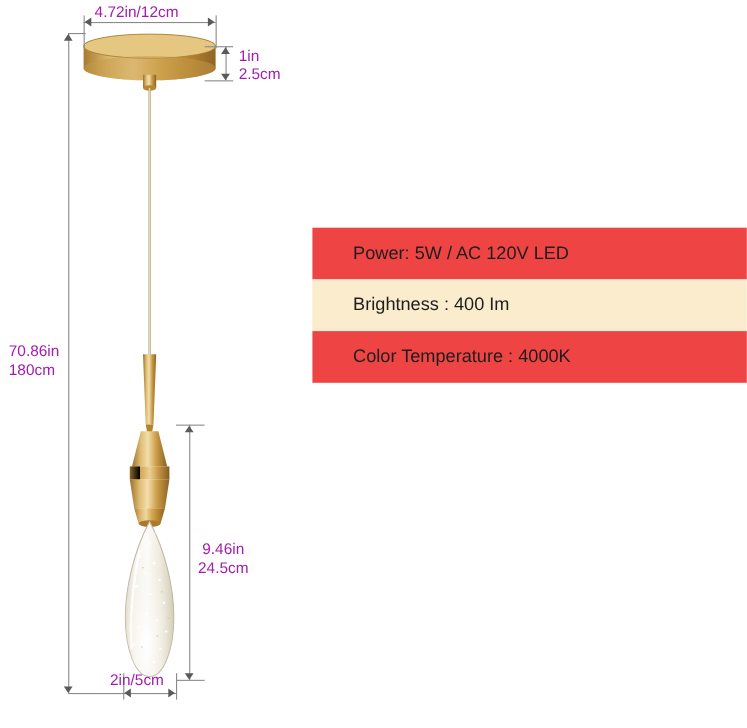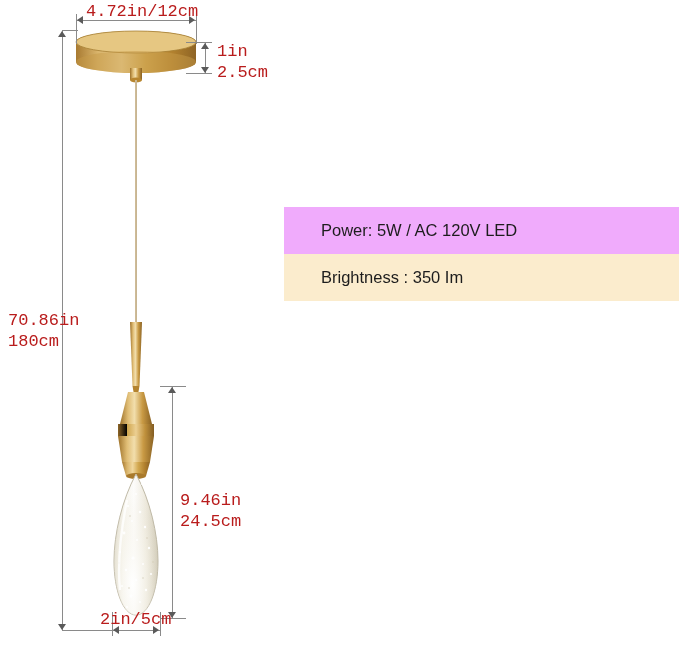--- a/index.html
+++ b/index.html
@@ -17,23 +17,23 @@
   .stage {
     position: absolute;
     left: 0; top: 0;
     width: 679px;
     height: 662px;
   }
 
   
   .dim-text {
     position: absolute;
-    font-family: Liberation Mono, monospace;
-    font-size: 17px;
-    color: #b91c1c;
+    font-family: Liberation Sans, sans-serif;
+    font-size: 14px;
+    color: #a21caf;
     line-height: 1.22;
     white-space: pre;
   }
 
   
   #dim-top {
     left: 86px;
     top: 2px;
   }
   
@@ -116,21 +116,21 @@
   .param-row {
     height: 47px;
     display: flex;
     align-items: center;
     padding-left: 37px;
     box-sizing: border-box;
     font-size: 16.5px;
     color: #1d1d1d;
   }
   .param-row.alt { background: #fbeccd; }
-  .param-row.plain { background: #f0abfc; }
+  .param-row.plain { background: #ef4444; }
 
   
   #lamp { position: absolute; left: 0; top: 0; }
 </style>
 </head>
 <body>
 
 <div class="stage">
 
   <svg id="lamp" width="679" height="662" viewBox="0 0 679 662">
@@ -290,17 +290,20 @@
   <div class="dim-text" id="dim-drop">9.46in
 24.5cm</div>
 
   <div class="dim-text" id="dim-bottom">2in/5cm</div>
 
   <div id="params-panel">
     <div class="param-row plain">
       <span>Power: 5W / AC 120V LED</span>
     </div>
     <div class="param-row alt">
-      <span>Brightness : 350 Im</span>
+      <span>Brightness : 400 Im</span>
+    </div>
+    <div class="param-row plain">
+      <span>Color Temperature : 4000K</span>
     </div>
   </div>
 
 </div>
 
 </body></html>

